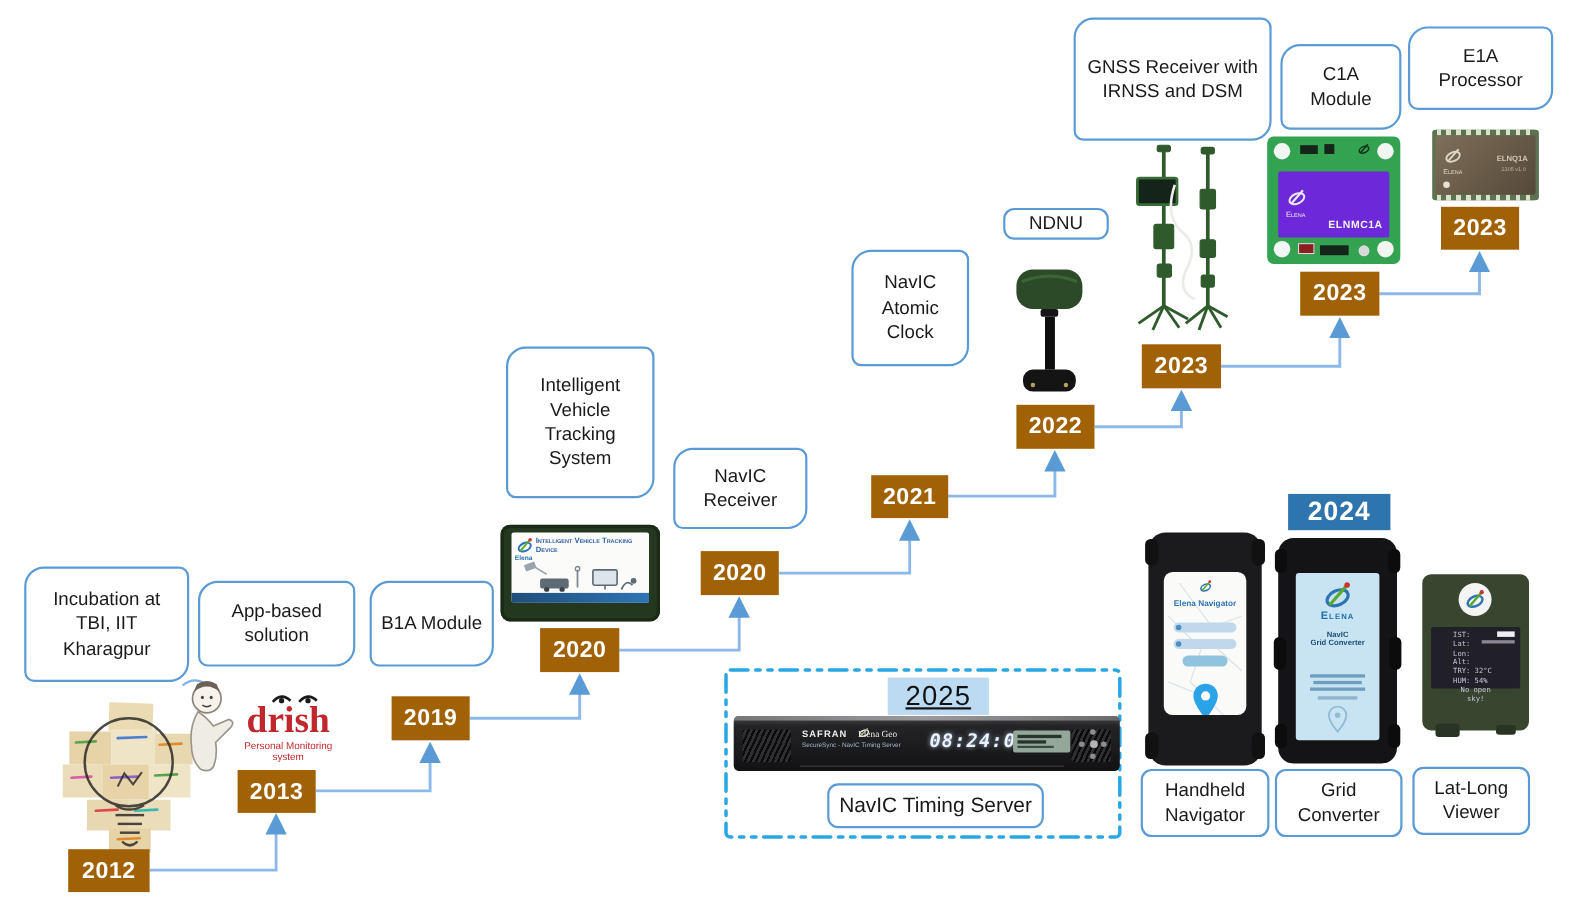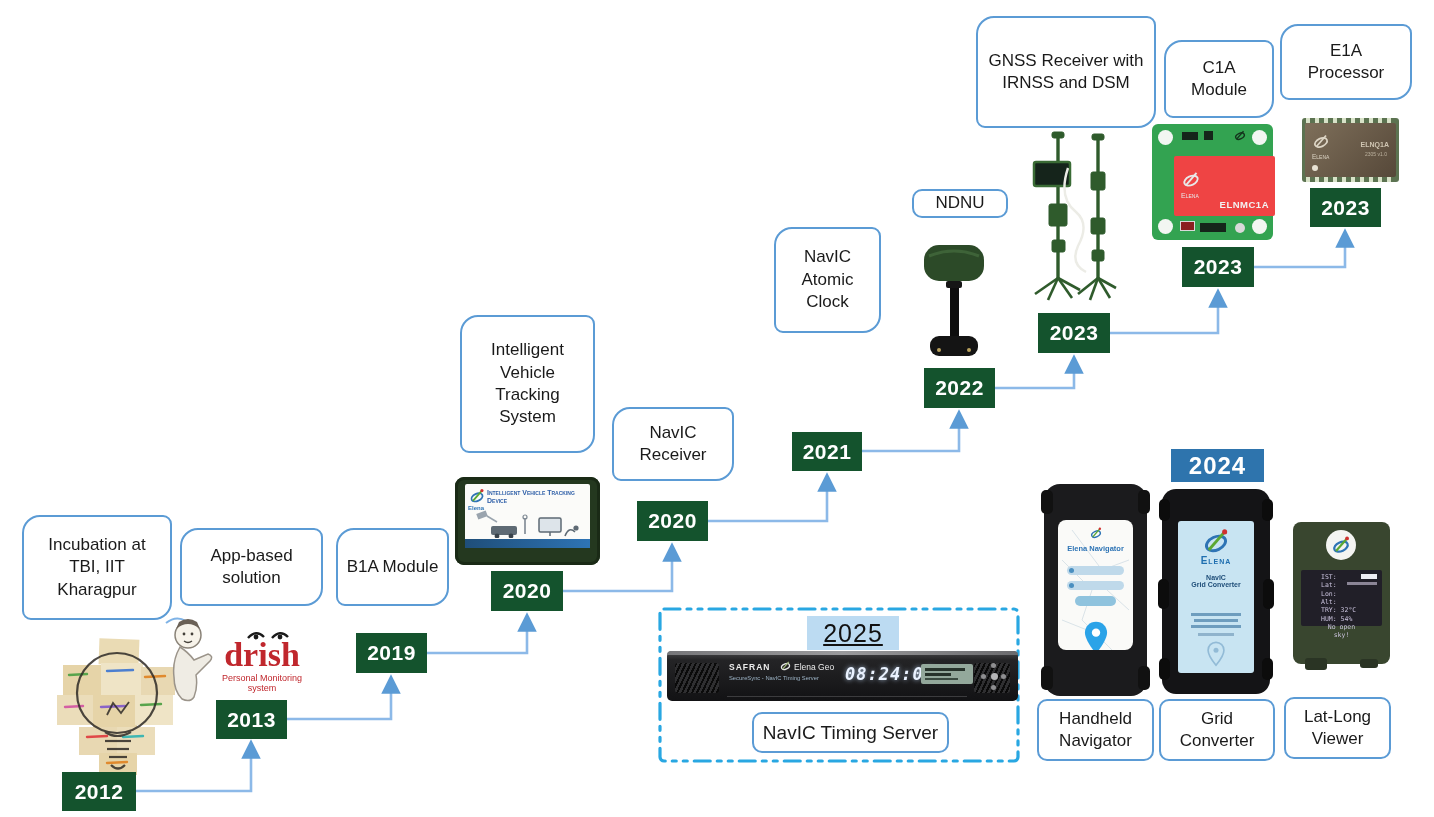--- a/index.html
+++ b/index.html
@@ -5,21 +5,21 @@
   html,body{margin:0;padding:0;background:#fff;}
   #canvas{position:relative;width:1434px;height:817px;background:#fff;overflow:hidden;
           font-family:"Liberation Sans",sans-serif;color:#1a1a1a;}
   .abs{position:absolute;}
   
   .label-box{position:absolute;background:#fff;border:2px solid #5B9BD5;
              border-radius:18px 9px 18px 9px;display:flex;align-items:center;justify-content:center;
              text-align:center;font-size:17px;line-height:1.32;padding:4px 8px;box-sizing:border-box;z-index:3;}
   .label-box.small-r{border-radius:10px;}
   
-  .year-badge{position:absolute;background:#14532d;color:#fff;font-weight:bold;font-size:21px;
+  .year-badge{position:absolute;background:#a16207;color:#fff;font-weight:bold;font-size:21px;
               display:flex;align-items:center;justify-content:center;z-index:4;letter-spacing:.5px;}
   .year-badge.y24{background:#2E74AD;font-weight:600;font-size:24px;letter-spacing:1px;}
   .year-badge.y25{background:#BCDBF2;color:#111;font-weight:400;font-size:25px;letter-spacing:1px;text-decoration:underline;}
   svg{display:block;}
   .art{position:absolute;z-index:2;}
   
   .shell{position:absolute;box-sizing:border-box;}
   .mono{font-family:"DejaVu Sans Mono",monospace;}
   .seg{font-family:"DejaVu Sans Mono",monospace;font-weight:bold;font-style:italic;}
 </style>
@@ -241,21 +241,21 @@
     <div class="abs" style="left:6px;top:6px;width:15px;height:15px;border-radius:50%;background:#F2F6F2;"></div>
     <div class="abs" style="right:6px;top:6px;width:15px;height:15px;border-radius:50%;background:#F2F6F2;"></div>
     <div class="abs" style="left:6px;bottom:6px;width:15px;height:15px;border-radius:50%;background:#F2F6F2;"></div>
     <div class="abs" style="right:6px;bottom:6px;width:15px;height:15px;border-radius:50%;background:#F2F6F2;"></div>
     <div class="abs" style="left:30px;top:8px;width:16px;height:8px;background:#15251A;"></div>
     <div class="abs" style="left:52px;top:7px;width:9px;height:9px;background:#15251A;"></div>
     <svg class="abs" style="right:26px;top:4px;" width="14" height="14" viewBox="0 0 40 40">
       <ellipse cx="20" cy="23" rx="13" ry="8" fill="none" stroke="#14331C" stroke-width="4" transform="rotate(-25 20 23)"></ellipse>
       <line x1="11" y1="31" x2="30" y2="9" stroke="#14331C" stroke-width="4"></line>
     </svg>
-    <div class="abs" style="left:22px;top:32px;width:101px;height:60px;background:#ef4444;border-radius:2px;">
+    <div class="abs" style="left:10px;top:32px;width:101px;height:60px;background:#6d28d9;border-radius:2px;">
       <svg style="position:absolute;left:6px;top:12px;" width="22" height="22" viewBox="0 0 40 40">
         <ellipse cx="20" cy="23" rx="13" ry="8" fill="none" stroke="#E8E8E8" stroke-width="3.5" transform="rotate(-25 20 23)"></ellipse>
         <line x1="11" y1="31" x2="30" y2="9" stroke="#E8E8E8" stroke-width="3.5"></line>
       </svg>
       <span style="position:absolute;left:7px;top:36px;font-size:7px;color:#E8E8E8;font-variant:small-caps;">Elena</span>
       <span style="position:absolute;right:6px;bottom:6px;font-size:9.5px;font-weight:bold;color:#F2F2F2;letter-spacing:.5px;">ELNMC1A</span>
     </div>
     <div class="abs" style="left:28px;bottom:9px;width:13px;height:8px;background:#8A1F1F;border:1px solid #D9D9D9;"></div>
     <div class="abs" style="left:48px;bottom:8px;width:26px;height:9px;background:#15251A;"></div>
     <div class="abs" style="right:28px;bottom:7px;width:10px;height:10px;border-radius:50%;background:#D9D9D9;"></div>
@@ -360,21 +360,21 @@
 
   <div class="shell art" style="left:667px;top:651px;width:351px;height:50px;background:linear-gradient(#4A4A4C 0%,#242426 18%,#121214 100%);border-radius:5px;z-index:2;">
     <div class="abs" style="left:0;top:0;width:351px;height:4px;background:linear-gradient(90deg,#77777A,#9A9A9C,#6A6A6D);border-radius:5px 5px 0 0;"></div>
     <div class="abs" style="left:8px;top:12px;width:44px;height:30px;border-radius:3px;background:repeating-linear-gradient(115deg,#0A0A0A 0 2px,#2F2F31 2px 4.5px);"></div>
     <div class="abs" style="right:8px;top:12px;width:36px;height:30px;border-radius:3px;background:repeating-linear-gradient(115deg,#0A0A0A 0 2px,#2F2F31 2px 4.5px);"></div>
     <span style="position:absolute;left:62px;top:11px;font-size:8.5px;font-weight:bold;color:#ECECEC;letter-spacing:1px;">SAFRAN</span>
     <svg class="abs" style="left:112px;top:8px;" width="13" height="13" viewBox="0 0 40 40">
       <ellipse cx="20" cy="23" rx="13" ry="8" fill="none" stroke="#E8E8E8" stroke-width="4" transform="rotate(-25 20 23)"></ellipse>
       <line x1="11" y1="31" x2="30" y2="9" stroke="#9FB57A" stroke-width="4"></line>
     </svg>
-    <span style="position:absolute;left:127px;top:11px;font-size:8.5px;color:#ECECEC;font-family:Liberation Sans, sans-serif;">Elena Geo</span>
+    <span style="position:absolute;left:113px;top:11px;font-size:8.5px;color:#ECECEC;font-family:Liberation Serif, serif;">Elena Geo</span>
     <span style="position:absolute;left:62px;top:24px;font-size:5.8px;color:#9FB6C8;">SecureSync - NavIC Timing Server</span>
     <div class="seg" style="position:absolute;left:178px;top:13px;font-size:17px;color:#EAF2FF;letter-spacing:1px;text-shadow:0 0 5px rgba(200,225,255,.8);">08:24:05</div>
     <div class="abs" style="left:254px;top:13px;width:52px;height:20px;background:#93A89B;border-radius:2px;">
       <div class="abs" style="left:4px;top:4px;width:40px;height:2.5px;background:#27332B;"></div>
       <div class="abs" style="left:4px;top:9px;width:26px;height:2.5px;background:#27332B;"></div>
       <div class="abs" style="left:4px;top:14px;width:33px;height:2px;background:#3A4A40;"></div>
     </div>
     <div class="abs" style="left:314px;top:12px;width:26px;height:28px;">
       <div class="abs" style="left:10px;top:0;width:5px;height:5px;border-radius:50%;background:#8E8E90;"></div>
       <div class="abs" style="left:0;top:11px;width:5px;height:5px;border-radius:50%;background:#8E8E90;"></div>

